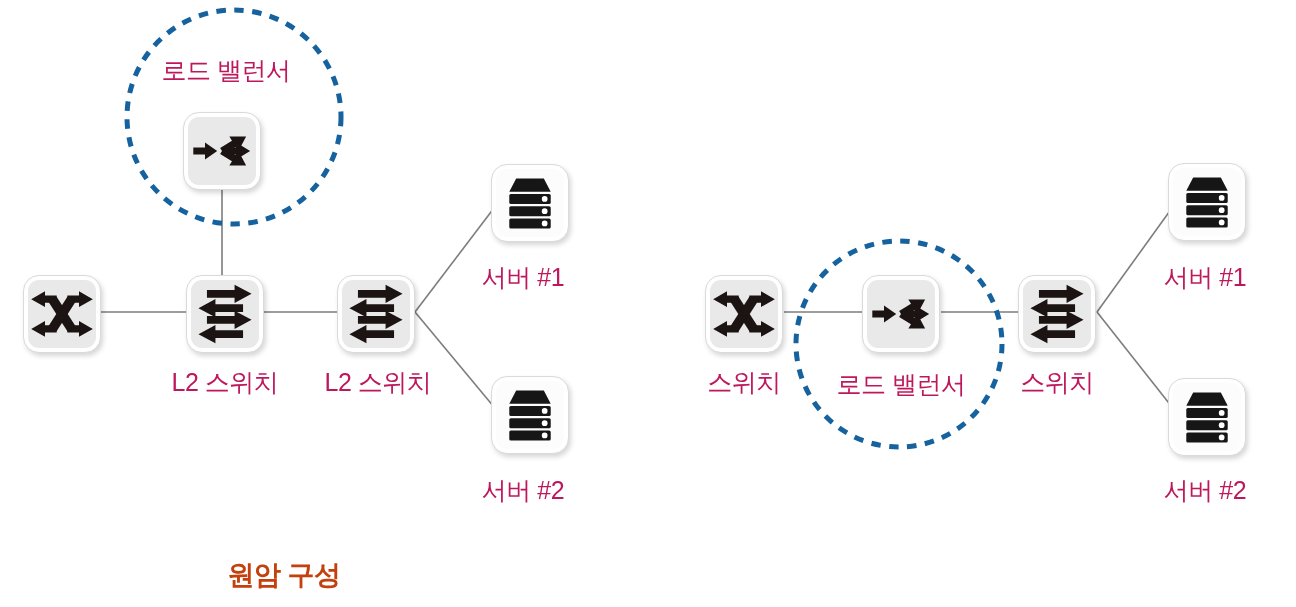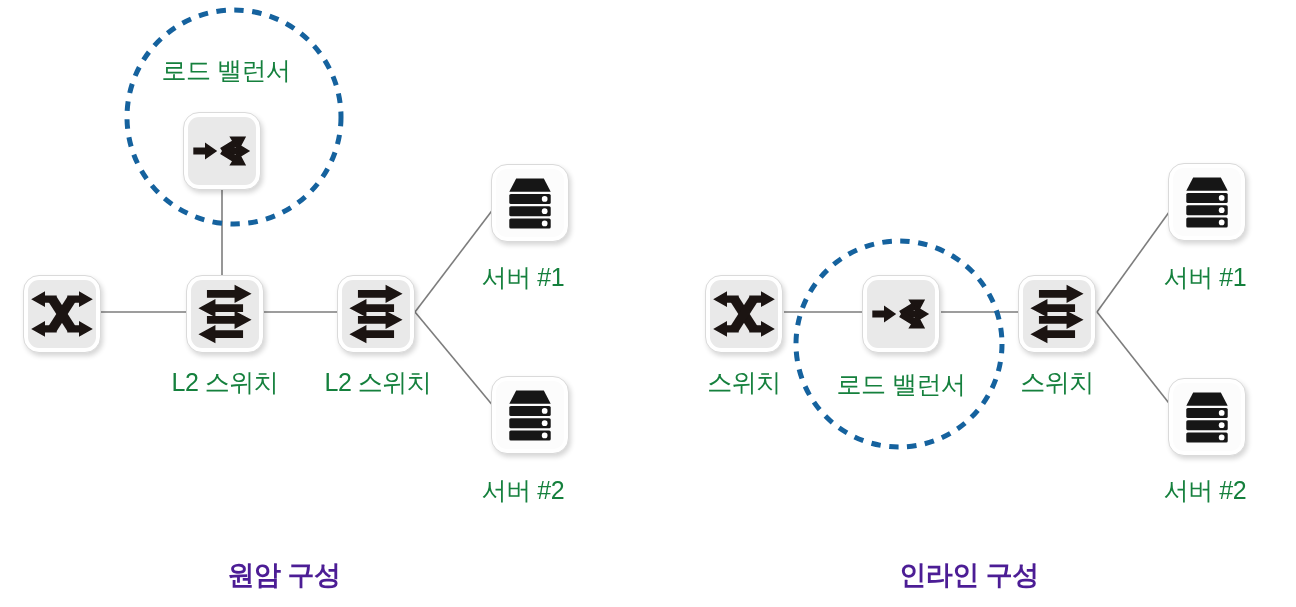--- a/index.html
+++ b/index.html
@@ -13,25 +13,25 @@
     background:#ffffff; border:1px solid #dadada; border-radius:16px;
     box-shadow:2px 3px 5px rgba(0,0,0,.16);
   }
   .node-icon .inner {
     position:absolute; inset:4px; border-radius:11px; background:#e9e9e9; overflow:hidden;
   }
   .node-icon.server .inner { background:#fcfcfc; }
   .inner svg { display:block; width:100%; height:100%; }
   .node-label {
     position:absolute; transform:translateX(-50%); white-space:nowrap;
-    font-size:25px; color:#15803d; letter-spacing:-0.5px;
+    font-size:25px; color:#be185d; letter-spacing:-0.5px;
   }
   .caption {
     position:absolute; transform:translateX(-50%); white-space:nowrap;
-    font-size:27px; font-weight:bold; color:#4c1d95; letter-spacing:-0.5px;
+    font-size:27px; font-weight:bold; color:#c2410c; letter-spacing:-0.5px;
   }
   .defs-svg { position:absolute; width:0; height:0; overflow:hidden; }
 </style>
 </head>
 <body>
 
 <svg class="defs-svg" aria-hidden="true">
   <defs>
 
     <path id="xcorner" d="M3,18 L16,10.5 L16,14.6 L27,14.6 L27,21.4 L16,21.4 L16,25.5 Z" fill="#1b1412"></path>
@@ -186,15 +186,14 @@
 
   <div class="node-icon server" style="left:1168px; top:378px;">
     <div class="inner">
         <svg viewBox="0 0 64 64">
           <use href="#sym-server"></use>
         </svg>
       </div>
   </div>
   <div class="node-label" style="left:1205px; top:474px;">서버 #2</div>
 
-  <div class="caption" style="left:969px; top:557px;">인라인 구성</div>
 
 </div>
 
 </body></html>

